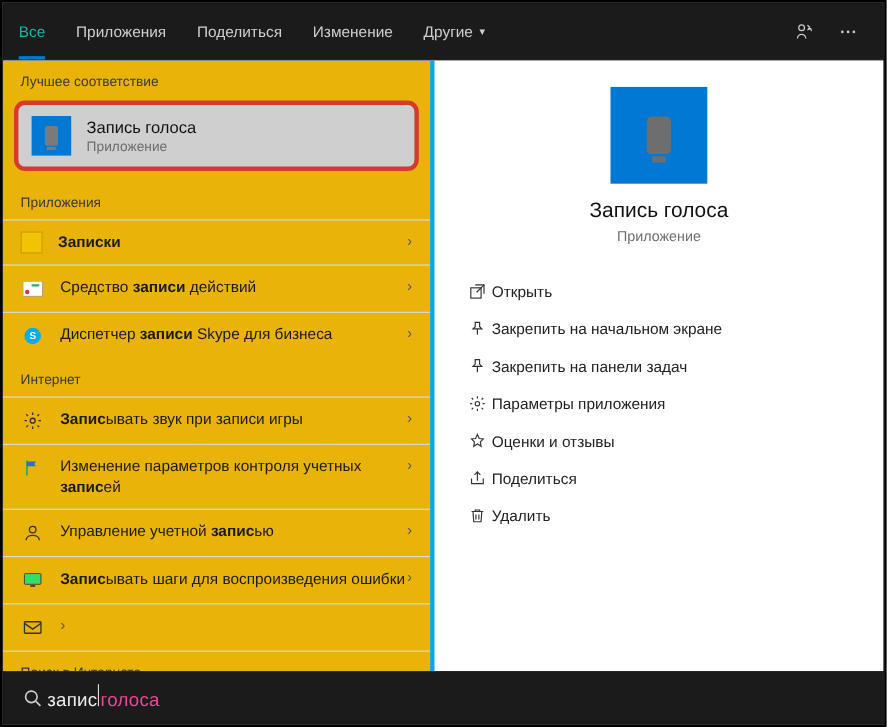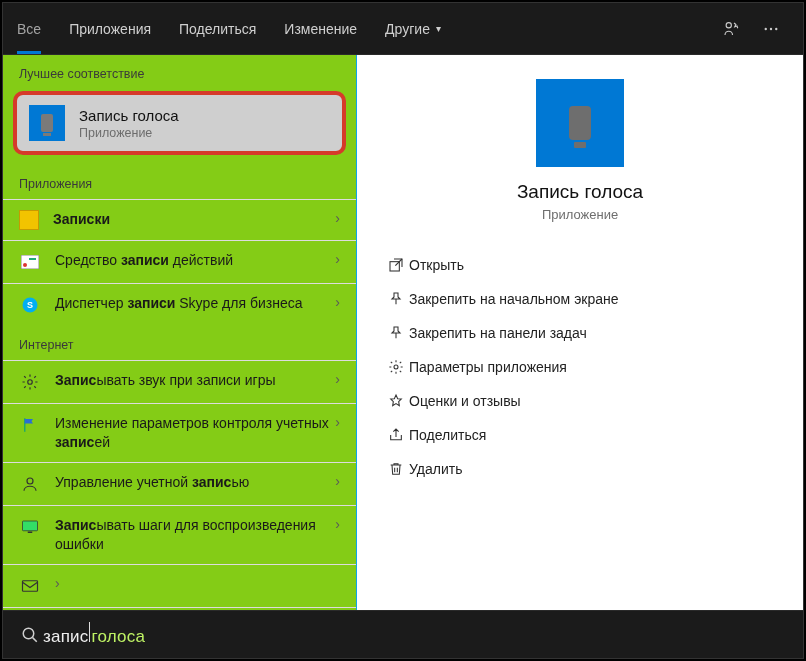--- a/index.html
+++ b/index.html
@@ -30,21 +30,21 @@
 .tab {
   color: #cfcfcf;
   font-size: 14px;
   padding: 0 14px;
   height: 100%;
   display: flex;
   align-items: center;
   cursor: pointer;
   position: relative;
 }
-.tab.active { color: #a3a3a3; text-align: right; }
+.tab.active { color: #14b8a6; text-align: right; }
 .tab.active::after {
   content: "";
   position: absolute;
   left: 14px; right: 14px; bottom: 0;
   height: 3px;
   background: #0078d4;
 }
 .tab .chev { margin-left: 6px; font-size: 10px; }
 .top-spacer { flex: 1; }
 .top-icon {
@@ -52,23 +52,23 @@
   display: flex; align-items: center; justify-content: center;
   color: #ccc; cursor: pointer;
 }
 .content {
   flex: 1;
   display: flex;
   background: #fff;
   overflow: hidden;
 }
 .left {
-  width: 354px;
-  background: #84cc16;
-  border-right: 1px solid #0ea5e9;
+  width: 392px;
+  background: #eab308;
+  border-right: 4px solid #0ea5e9;
   overflow-y: auto;
   position: relative;
 }
 .section-label {
   font-size: 12.5px;
   color: #3a3a3a;
   padding: 12px 16px 8px;
 }
 .best-match {
   margin: 2px 10px 10px 10px;
@@ -156,21 +156,21 @@
 }
 .searchbar .s-icon { color: #cfcfcf; width: 26px; display: flex; justify-content: center; }
 .searchbar .s-text {
   color: #eee; font-size: 17px; letter-spacing: .2px;
   display: flex; align-items: baseline;
 }
 .caret {
   display: inline-block; width: 1px; height: 20px; background: #ddd;
   margin: 0 1px; vertical-align: text-bottom;
 }
-.grey { color: #bef264; }
+.grey { color: #ec4899; }
 
 svg { display: block; }
 </style>
 </head>
 <body>
 
 <div class="frame">
 
   <div class="topbar">
     <div class="tab active">

